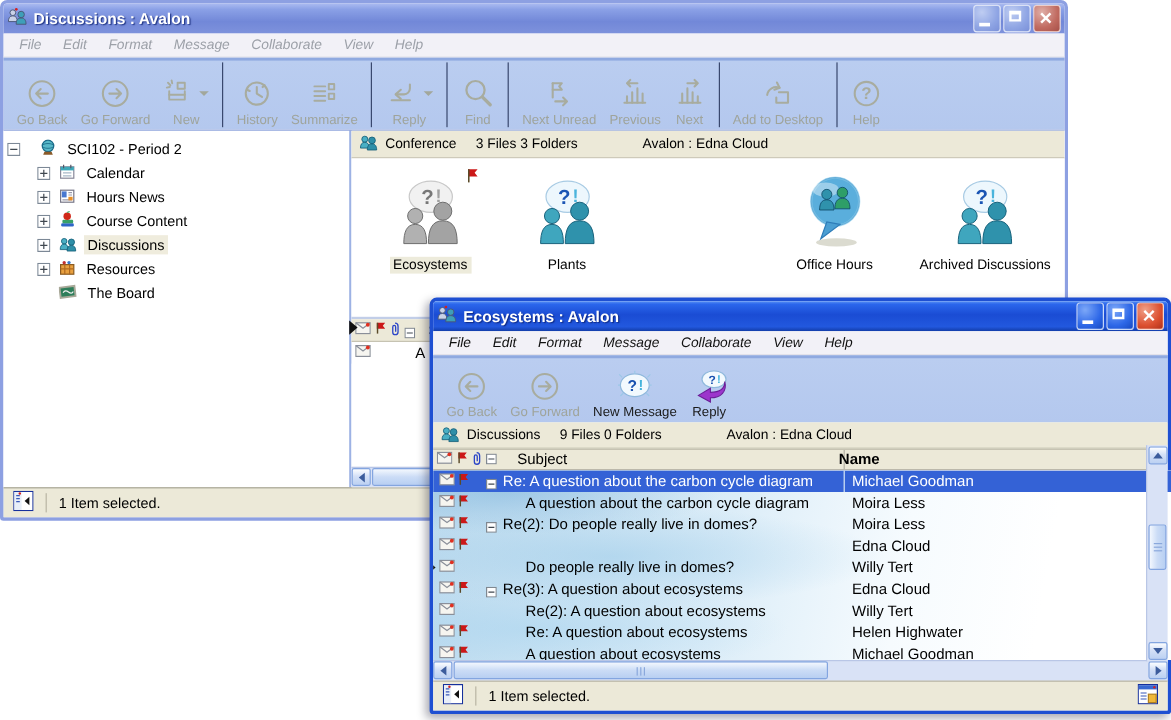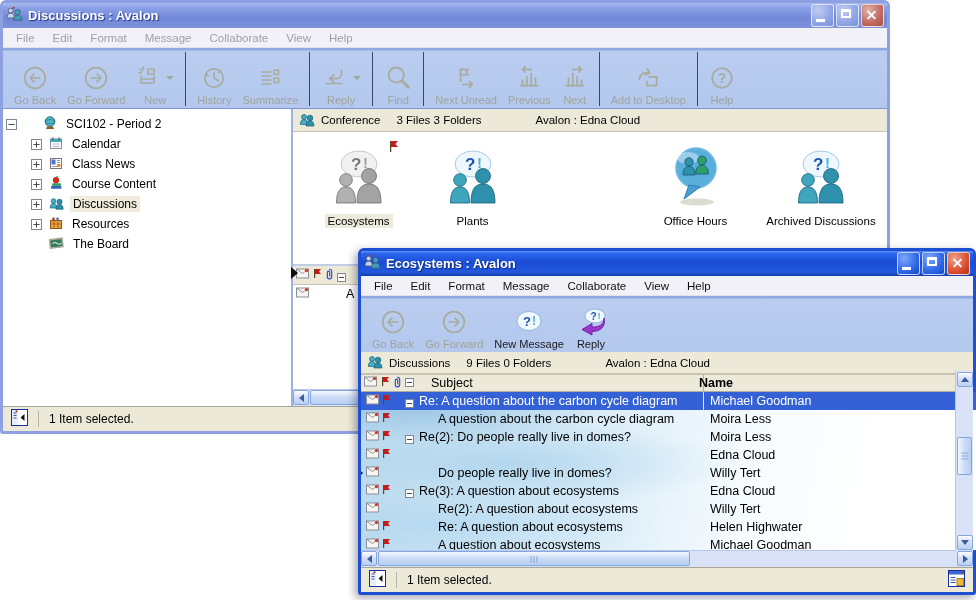--- a/index.html
+++ b/index.html
@@ -25,21 +25,21 @@
   .cap-min-i,.cap-max-i{background:radial-gradient(circle at 30% 25%,#BFCDF2,#8FA5E4 60%,#7A90D8);}
   .cap-close-i{background:radial-gradient(circle at 30% 25%,#E0AFA8,#C06A60 60%,#A65048);}
   .g-min{position:absolute;left:4px;bottom:4px;width:9px;height:3px;background:#fff;}
   .g-max{position:absolute;left:4px;top:4px;width:10px;height:9px;box-sizing:border-box;
          border:2px solid #fff;border-top-width:3px;}
   .g-x1,.g-x2{position:absolute;left:4px;top:9px;width:11px;height:2px;background:#fff;}
   .g-x1{transform:rotate(45deg);} .g-x2{transform:rotate(-45deg);}
   
   .menubar{height:19px;flex:0 0 19px;background:#F2F1F7;display:flex;align-items:center;
            padding-left:4px;font-size:11.5px;border-bottom:1px solid #E2E1EA;}
-  .menuitem{padding:1px 9px;}
+  .menuitem{padding:1px 9px;font-style:italic;}
   .menu-disabled .menuitem{color:#9CA0A8;}
   .menu-enabled .menuitem{color:#101010;}
   
   .toolbar{flex:0 0 60px;height:60px;display:flex;align-items:stretch;gap:1px;
            padding:3px 6px 1px 6px;box-sizing:border-box;
            background:linear-gradient(180deg,#8FA9E0 0px,#8FA9E0 2px,#BACDF0 3px,#B4C8EE 100%);}
   .tbtn{display:flex;flex-direction:column;align-items:center;justify-content:flex-end;
         padding:2px 5px 1px;white-space:nowrap;}
   .tico{height:30px;display:flex;align-items:center;gap:3px;}
   .tlbl{font-size:11px;color:#9FA49B;margin-top:1px;}
@@ -52,21 +52,21 @@
   .client{flex:1;display:flex;min-height:0;border-top:1px solid #7E96D8;background:#fff;}
   .tree{width:288px;flex:0 0 288px;background:#fff;padding-top:5px;overflow:hidden;}
   .vdivider{width:2px;background:#9DB2E4;}
   .rightpane{flex:1;display:flex;flex-direction:column;min-width:0;position:relative;background:#fff;}
   .paneheader{height:22px;flex:0 0 22px;background:#ECE9D8;border-bottom:1px solid #C6C3B2;
               display:flex;align-items:center;padding:0 6px;font-size:11.5px;gap:6px;}
   .ph-counts{margin-left:10px;} .ph-owner{margin-left:48px;}
   
   .trow{height:20px;display:flex;align-items:center;gap:6px;padding-left:46px;position:relative;}
   .trow .xbox{position:absolute;left:28px;}
-  .trow-root{padding-left:40px;}
+  .trow-root{padding-left:30px;}
   .trow-root .xbox{left:3px;}
   .tlabel{padding:1px 3px;}
   .tlabel-sel{background:#EFECDD;}
   .xbox{width:11px;height:11px;flex:0 0 11px;}
   
   .icongrid{height:132px;flex:0 0 132px;position:relative;background:#fff;}
   .gitem{position:absolute;top:12px;display:flex;flex-direction:column;align-items:center;}
   .gicon{position:relative;height:66px;display:flex;align-items:flex-end;}
   .glabel{font-size:11.5px;margin-top:4px;padding:1px 3px;text-align:right;}
   .glabel-sel{background:#EDEBDB;}
@@ -334,21 +334,21 @@
               <rect x="0.5" y="0.5" width="10" height="10" fill="#fff" stroke="#7C8896"></rect>
               <line x1="2.5" y1="5.5" x2="8.5" y2="5.5" stroke="#404850"></line>
               <line x1="5.5" y1="2.5" x2="5.5" y2="8.5" stroke="#404850"></line>
             </svg></span>
         <span><svg width="14" height="14">
               <rect x="1.5" y="2.5" width="11" height="10" fill="#fff" stroke="#778"></rect>
               <rect x="2.5" y="3.5" width="4" height="5" fill="#4878D0"></rect>
               <path d="M8 4.5 h3 M8 6.5 h3 M3 10.5 h8" stroke="#99A"></path>
               <rect x="8" y="8" width="3.5" height="3" fill="#E89028"></rect>
             </svg></span>
-        <span class="tlabel">Class News</span>
+        <span class="tlabel">Hours News</span>
       </div>
       <div class="trow">
         <span class="xbox"><svg width="11" height="11">
               <rect x="0.5" y="0.5" width="10" height="10" fill="#fff" stroke="#7C8896"></rect>
               <line x1="2.5" y1="5.5" x2="8.5" y2="5.5" stroke="#404850"></line>
               <line x1="5.5" y1="2.5" x2="5.5" y2="8.5" stroke="#404850"></line>
             </svg></span>
         <span><svg width="14" height="14">
               <rect x="2" y="10" width="10.5" height="2.8" rx="1" fill="#2E66C8"></rect>
               <rect x="3" y="7.2" width="9" height="2.8" rx="1" fill="#38A068"></rect>

